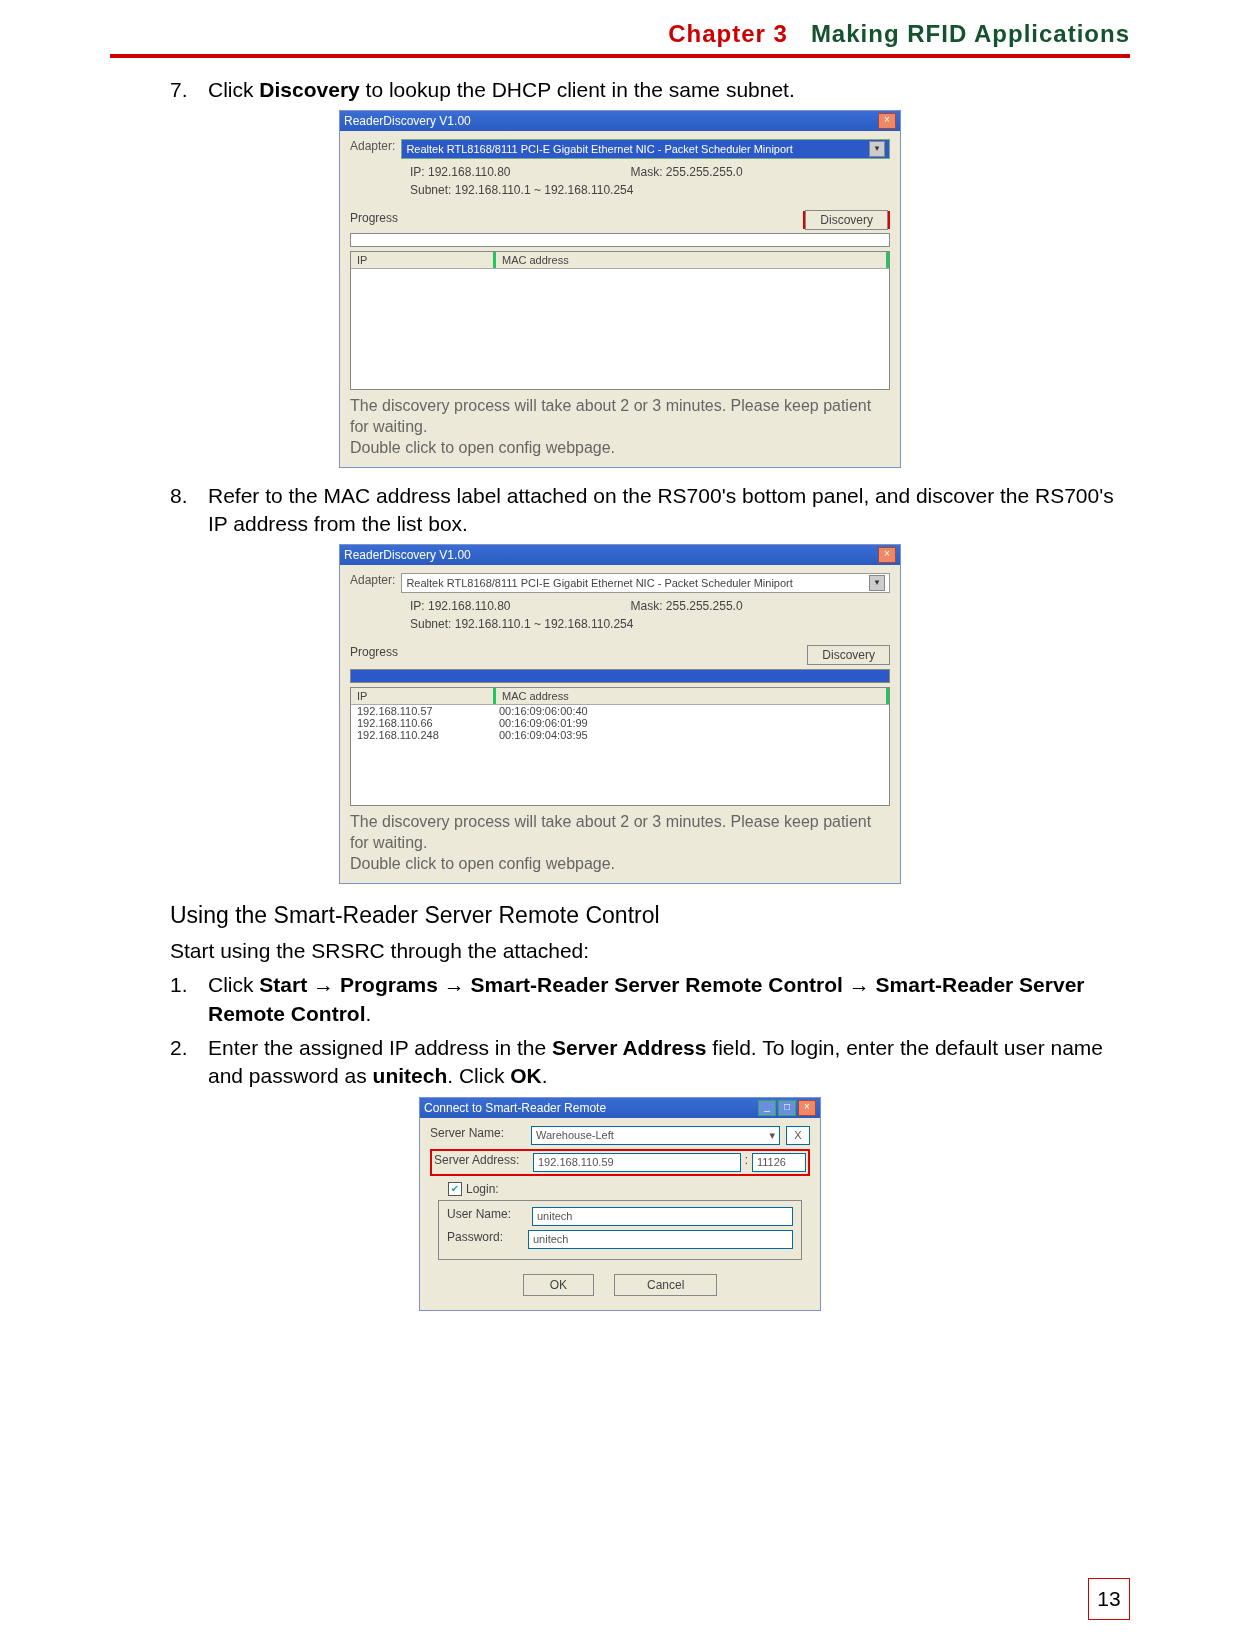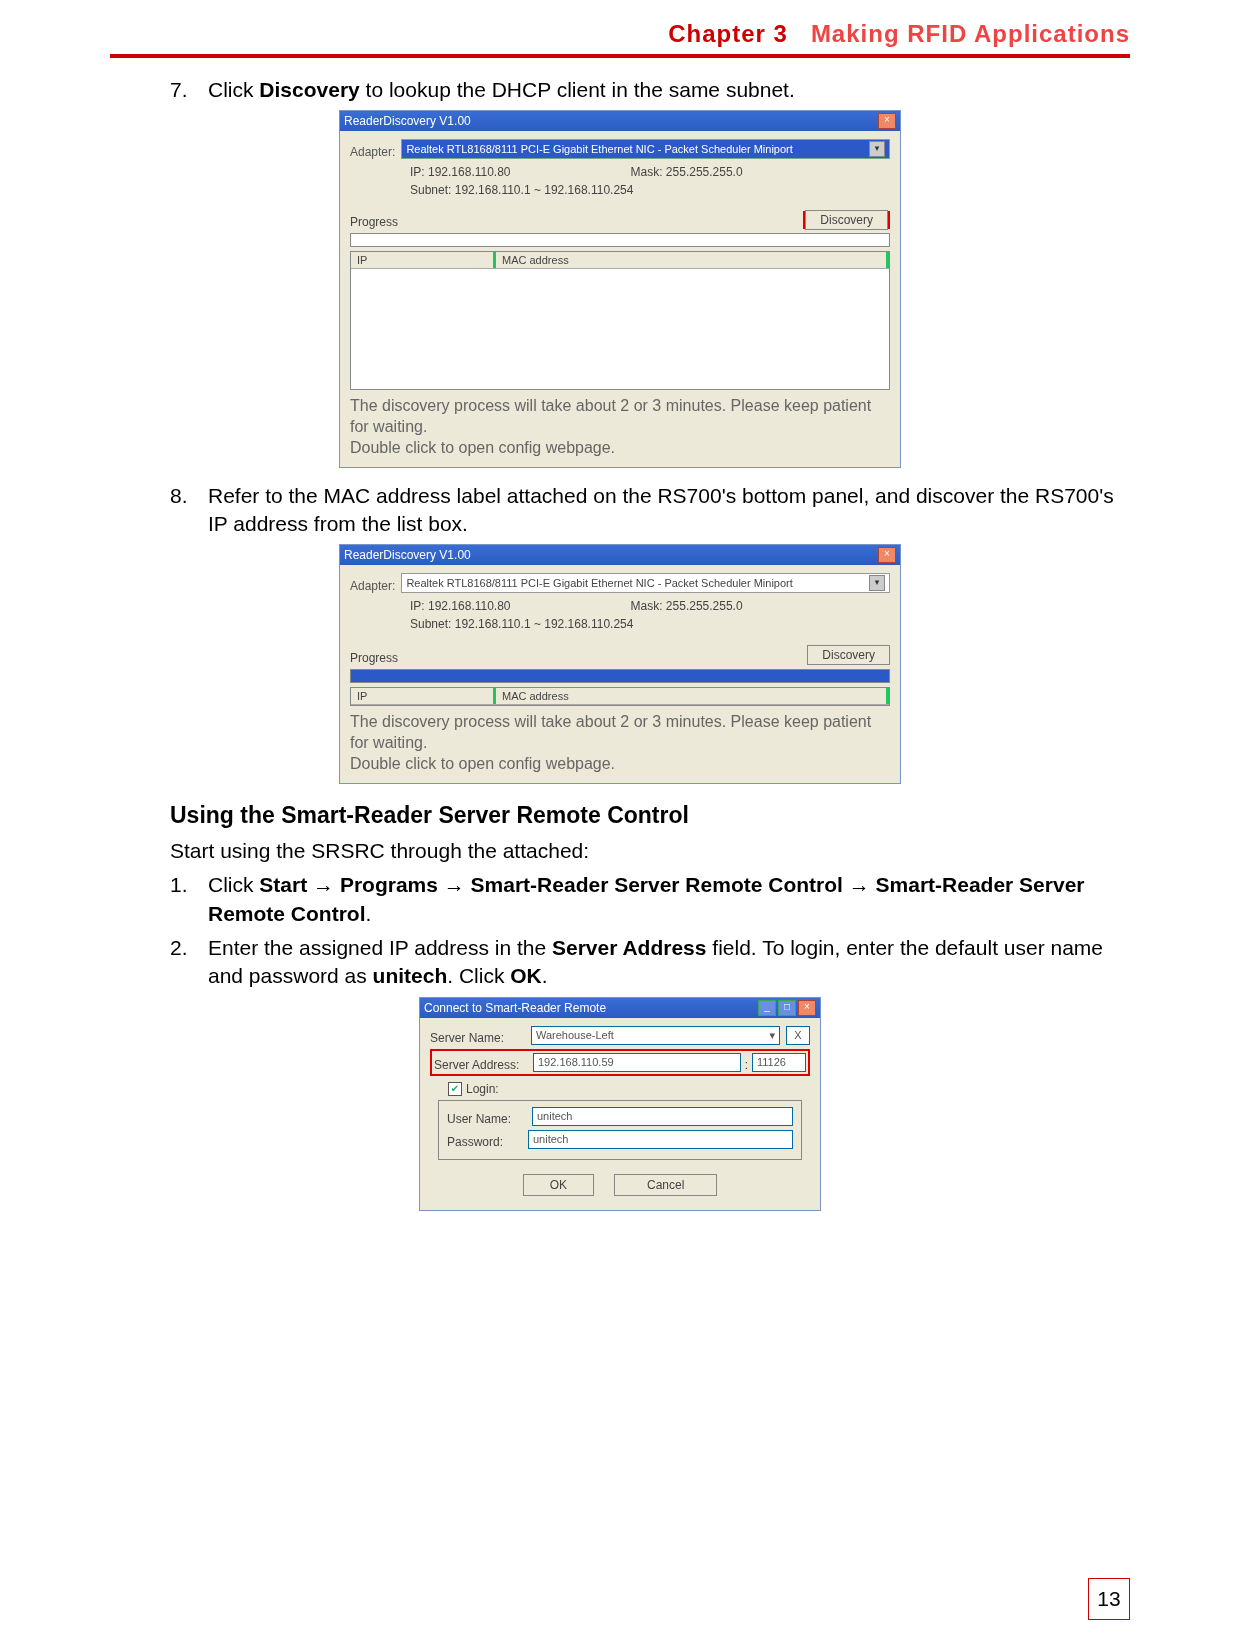--- a/index.html
+++ b/index.html
@@ -1,48 +1,48 @@
 <!DOCTYPE html>
 <html><head>
 <meta charset="utf-8">
 <style>
   html,body{margin:0;padding:0;background:#fff;font-family:Arial,Helvetica,sans-serif;color:#000}
   .page{width:1240px;height:1650px;position:relative;box-sizing:border-box;padding:20px 110px 20px 110px}
   .header{font-size:24px;font-weight:bold;letter-spacing:1px;margin-bottom:6px;text-align:right}
   .hdr-chap{color:#c00}
-  .hdr-title{color:#ef4444}
+  .hdr-title{color:#14532d}
   .redline{height:4px;background:#c00;margin-bottom:18px}
   .body-text{font-size:21px;line-height:1.35;margin-left:60px;margin-right:10px}
   ol.main{list-style:none;padding:0;margin:0}
   ol.main>li{margin-bottom:6px;position:relative;padding-left:38px}
   ol.main>li>.num{position:absolute;left:0;top:0}
   .fig{display:flex;justify-content:center;margin:6px 0 14px 0}
   .win{border:1px solid #7a93c8;background:#ece9d8;font-family:Tahoma,Arial,sans-serif;font-size:12px;color:#444}
   .titlebar{height:20px;background:linear-gradient(#3a6ed5,#2a5bc0);color:#fff;display:flex;align-items:center;padding:0 4px;font-size:12px;justify-content:space-between}
   .tb-close{width:16px;height:14px;background:#e86;border:1px solid #a43;font-size:10px;line-height:12px;text-align:center;color:#fff}
   .winbody{padding:8px 10px}
-  .row{display:flex;align-items:flex-end;margin-bottom:4px}
+  .row{display:flex;align-items:flex-start;margin-bottom:4px}
   .lbl{color:#555;margin-right:6px}
   .combo{flex:1;background:#2b5ac8;color:#fff;border:1px solid #7a8;padding:1px 4px;font-size:11px;display:flex;justify-content:space-between;align-items:center}
   .combo2{flex:1;background:#fff;color:#444;border:1px solid #999;padding:1px 4px;font-size:11px;display:flex;justify-content:space-between;align-items:center}
   .dd{width:14px;height:14px;background:#ccc;border:1px solid #888;text-align:center;font-size:9px;line-height:12px;color:#333}
   .indent{margin-left:60px}
   .btn{border:1px solid #888;background:#ece9d8;padding:2px 14px;font-size:12px;color:#444}
   .redbox{border:2px solid #d00;padding:0}
   .listbox{border:1px solid #888;background:#fff;margin-top:4px}
   .listhdr{display:flex;background:#ece9d8;border-bottom:1px solid #aaa;font-size:11px}
   .listhdr>div{padding:2px 6px;border-right:3px solid #22c55e}
   .listbody{height:120px;font-size:11px}
   .listbody2{height:100px;font-size:11px}
   .lr{display:flex}
   .lr>div{padding:0 6px}
   .note{font-size:16px;color:#666;margin-top:6px;line-height:1.3}
   .progressbar{height:12px;background:#fff;border:1px solid #888;margin-top:2px}
   .progressfill{height:100%;background:#2b5ac8}
-  h3.subhead{font-size:23px;font-weight:bold;margin:18px 0 8px 60px}
+  h3.subhead{font-size:23px;font-weight:normal;margin:18px 0 8px 60px}
   .footer-num{position:absolute;bottom:30px;right:110px;width:40px;height:40px;border:1px solid #c00;background:#fff;display:flex;align-items:center;justify-content:center;font-size:21px}
   .bold{font-weight:bold}
   .arrow{font-family:Arial}
   .tb-icons{display:flex;gap:2px}
   .tb-ico{width:16px;height:14px;background:#6a8fe0;border:1px solid #3a5;font-size:10px;line-height:12px;text-align:center;color:#fff}
   .loginbox{border:1px solid #888;padding:6px 8px;margin:4px 8px}
   .field{border:1px solid #0369a1;background:#fff;padding:1px 4px;font-size:11px;color:#555;height:15px;line-height:15px}
   .chk{width:12px;height:12px;border:1px solid #555;background:#fff;display:inline-flex;align-items:center;justify-content:center;font-size:10px;color:#2a7;margin-right:4px}
   .btnrow{display:flex;justify-content:center;gap:20px;padding:10px 0 6px 0}
 </style>
@@ -146,20 +146,34 @@
           <span class="btn">Discovery</span>
         </div>
         <div class="progressbar">
             <div class="progressfill" style="width:100%"></div>
           </div>
         <div class="listbox">
           <div class="listhdr">
             <div style="width:130px">IP</div>
             <div style="flex:1">MAC address</div>
           </div>
+          <div class="listbody2">
+            <div class="lr">
+                <div style="width:130px">192.168.110.57</div>
+                <div>00:16:09:06:00:40</div>
+              </div>
+            <div class="lr">
+                <div style="width:130px">192.168.110.66</div>
+                <div>00:16:09:06:01:99</div>
+              </div>
+            <div class="lr">
+                <div style="width:130px">192.168.110.248</div>
+                <div>00:16:09:04:03:95</div>
+              </div>
+          </div>
         </div>
         <div class="note">The discovery process will take about 2 or 3 minutes. Please keep patient for waiting.</div>
         <div class="note" style="margin-top:0">Double click to open config webpage.</div>
       </div>
     </div>
   </div>
 
   <h3 class="subhead">Using the Smart-Reader Server Remote Control</h3>
   <div class="body-text">Start using the SRSRC through the attached:</div>
 

